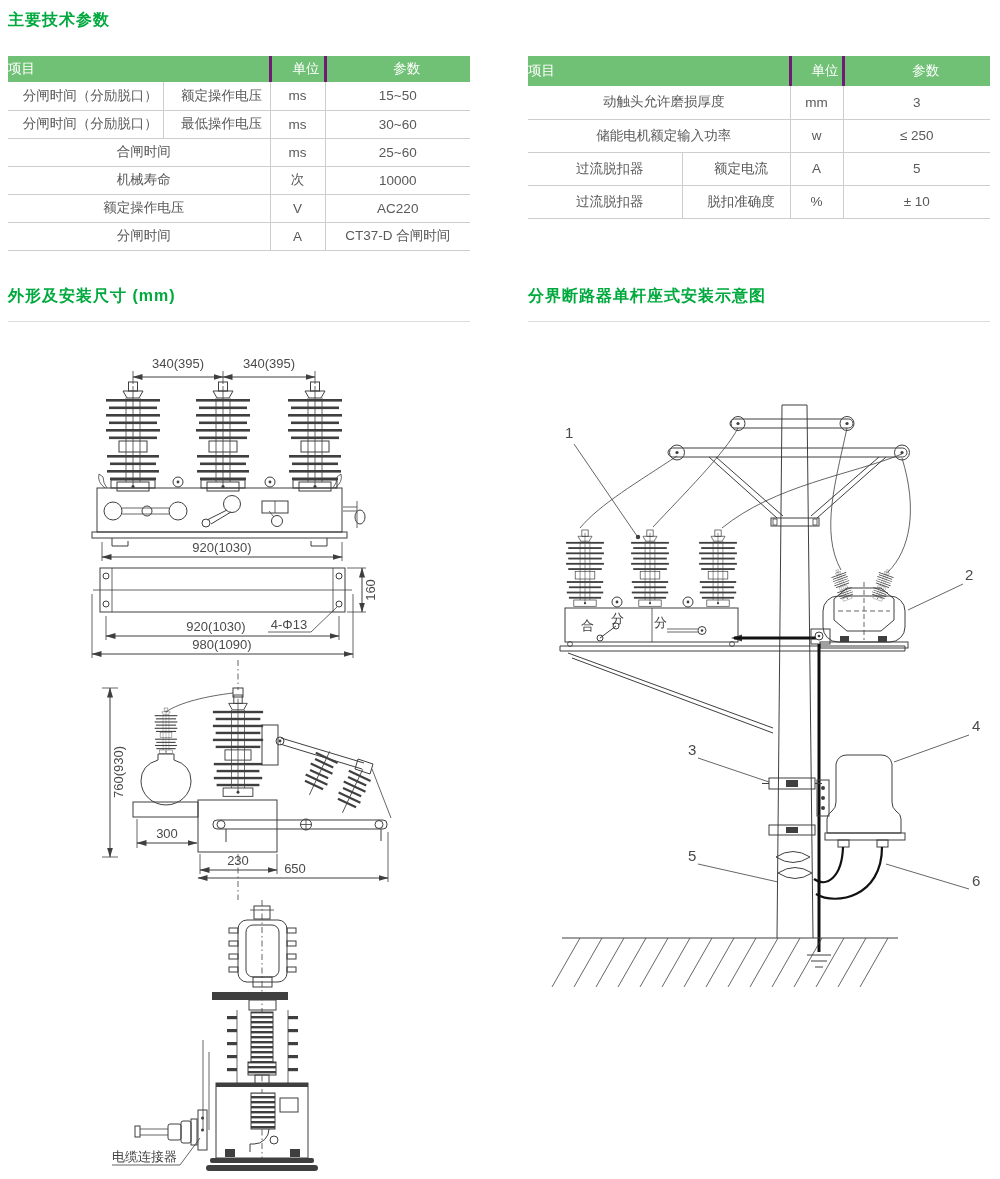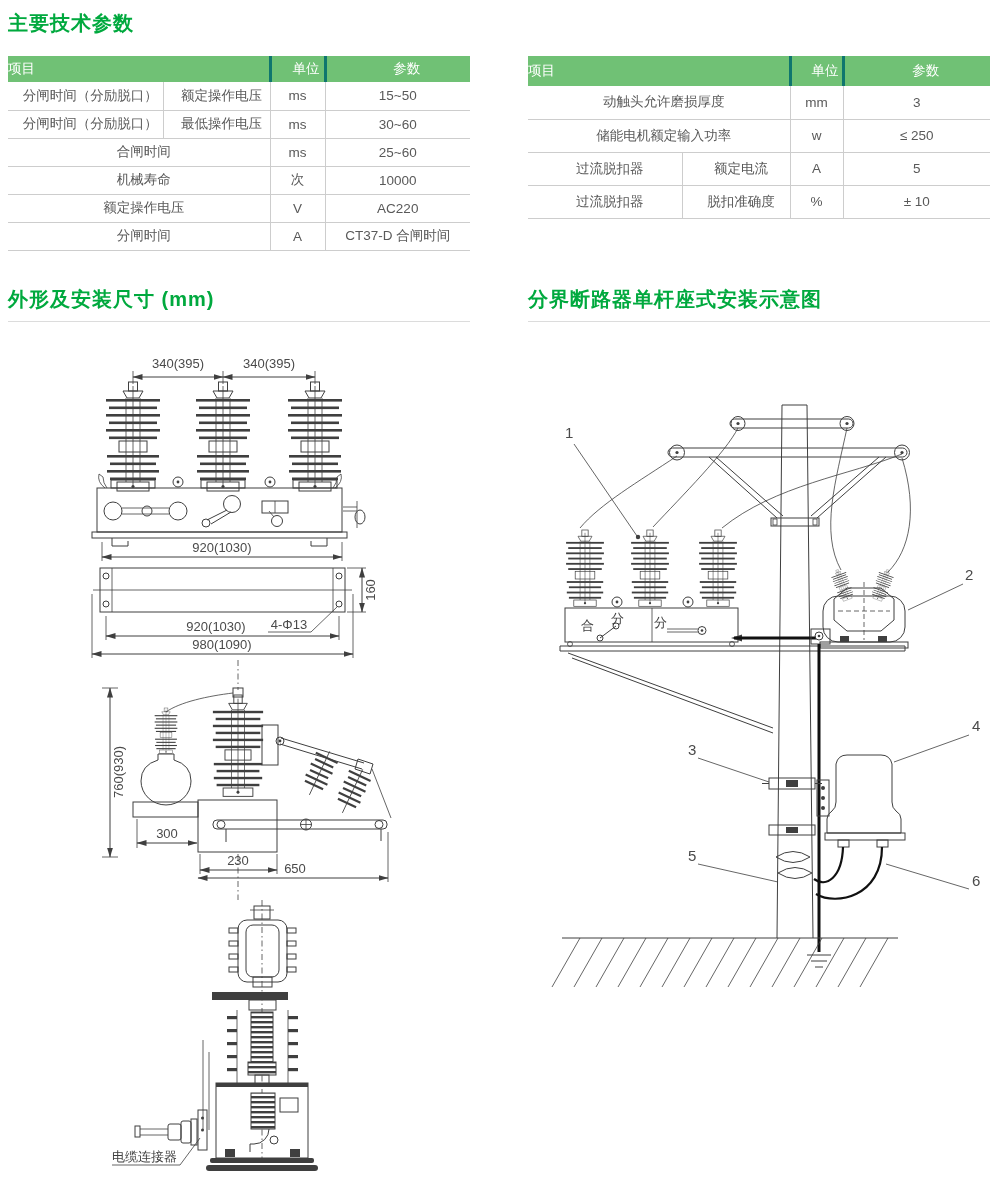--- a/index.html
+++ b/index.html
@@ -1,23 +1,23 @@
 <!DOCTYPE html>
 <html><head>
 <meta charset="utf-8">
 <style>
 *{margin:0;padding:0;box-sizing:border-box}
 html,body{background:#fff}
 body{width:1000px;height:1179px;position:relative;font-family:"Liberation Sans","DejaVu Sans",sans-serif;color:#595959}
 .page{position:absolute;left:0;top:0;width:1000px;height:1179px;background:#fff;overflow:hidden}
-.sec-title{position:absolute;font-size:20px;font-weight:bold;color:#00a93e;letter-spacing:1px}
+.sec-title{position:absolute;font-size:16px;font-weight:bold;color:#00a93e;letter-spacing:1px}
 .rule{position:absolute;height:1px;background:#dcdcdc}
 table.ptable{position:absolute;border-collapse:collapse;table-layout:fixed;font-size:13.5px;color:#595959}
 .ptable th{background:#70c175;color:#fff;font-weight:normal;font-size:13.5px;text-align:left;}
-.ptable th.c{text-align:center;padding-left:17px;border-left:3px solid #0f766e}
+.ptable th.c{text-align:center;padding-left:17px;border-left:3px solid #701a75}
 .ptable td{border-bottom:1px solid #cdcdcd;padding-left:10px;text-align:center;vertical-align:middle}
 .ptable td.u{border-left:1px solid #cdcdcd;border-right:1px solid #cdcdcd;text-align:center;padding-left:0}
 .ptable td.v{text-align:center;padding-left:0}
 .ptable td.s{border-right:1px solid #cdcdcd}
 .legend{position:absolute;font-size:14.5px;color:#595959}
 .legend span{position:absolute;white-space:nowrap}
 svg .dl{fill:none;stroke:#3f3f3f;stroke-width:1}
 svg .dl2{fill:none;stroke:#3f3f3f;stroke-width:0.8}
 svg .df{fill:#3f3f3f;stroke:none}
 svg .thick{fill:none;stroke:#111;stroke-width:3}

